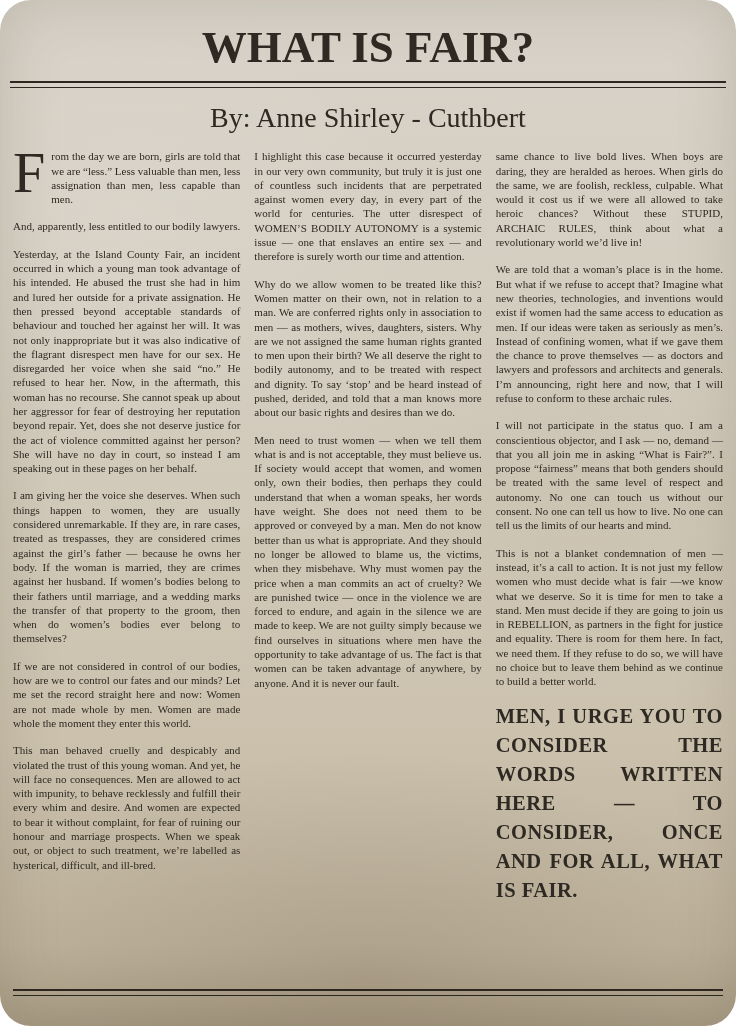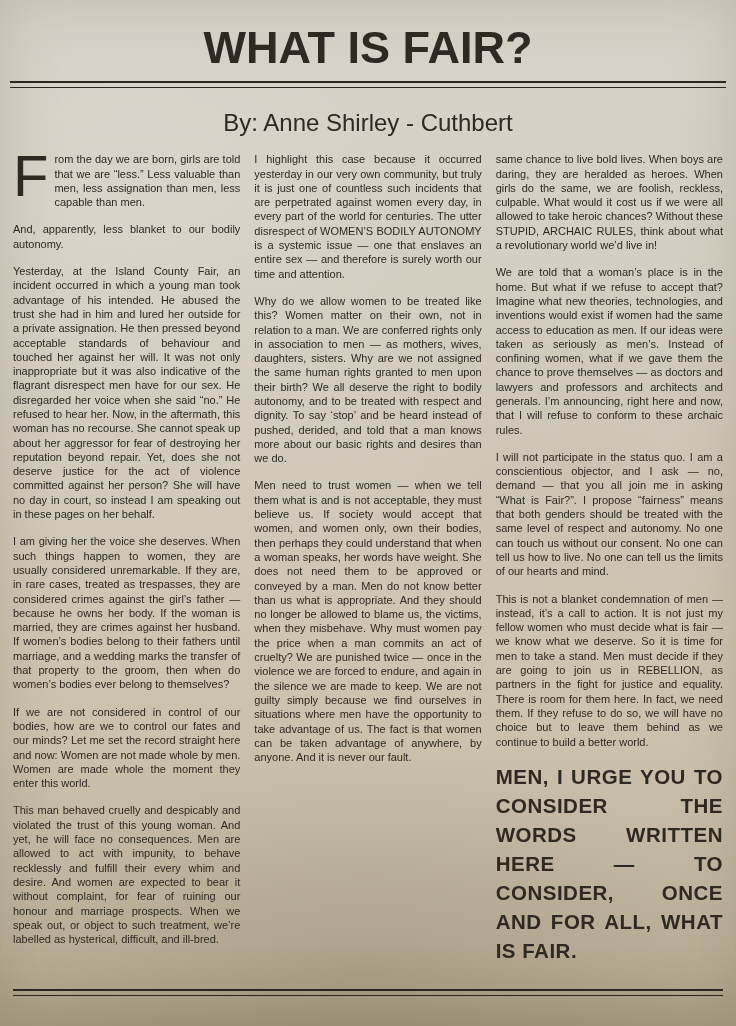--- a/index.html
+++ b/index.html
@@ -2,47 +2,48 @@
 <html><head>
 <meta charset="utf-8">
 <style>
   html,body{margin:0;padding:0;}
   .page{
     position:relative;
     width:736px;height:1026px;
     margin:0 auto;
     overflow:hidden;
     color:#2e2922;
-    font-family:Liberation Sans, sans-serif;
+    font-family:Liberation Serif, serif;
     background:
       radial-gradient(ellipse 420px 300px at 18% 22%, rgba(255,255,255,0.10), rgba(255,255,255,0) 70%),
       radial-gradient(ellipse 380px 280px at 80% 45%, rgba(136,116,88,0.08), rgba(136,116,88,0) 70%),
       radial-gradient(ellipse 500px 300px at 50% 95%, rgba(90,74,52,0.14), rgba(90,74,52,0) 75%),
       linear-gradient(180deg,#d8d3c9 0%,#d3ccbe 40%,#cbc1ad 72%,#bcb09a 92%,#ac9f88 100%);
     box-shadow:inset 0 0 60px rgba(80,65,45,0.18);
+    border-radius:31px;
   }
   .masthead{padding-top:18px;}
   .title{
     text-align:center;
     font-size:45px;
     font-weight:bold;
     letter-spacing:0px;
     line-height:1.05;
     margin:6px 40px 0 40px;
   }
   .rule-double{
     height:4px;
     border-top:2px solid #2b261f;
     border-bottom:1px solid #2b261f;
   }
   .title-rule{margin:10px 10px 0 10px;}
   .byline{
     text-align:center;
-    font-size:24px;
-    margin-top:21px;
+    font-size:28px;
+    margin-top:14px;
   }
   .columns{
     display:flex;
     gap:14px;
     padding:15px 13px 0 13px;
     height:828px;
     overflow:hidden;
   }
   .col{
     flex:1 1 0;
@@ -90,21 +91,21 @@
   <div class="masthead">
     <div class="title">WHAT IS FAIR?</div>
     <div class="rule-double title-rule"></div>
     <div class="byline">By: Anne Shirley - Cuthbert</div>
   </div>
 
   <div class="columns">
 
     <div class="col">
       <p><span class="dropcap">F</span><span>rom the day we are born, girls are told that we are “less.” Less valuable than men, less assignation than men, less capable than men.</span></p>
-      <p>And, apparently, less blanket to our bodily autonomy.</p>
+      <p>And, apparently, less entitled to our bodily lawyers.</p>
       <p>Yesterday, at the Island County Fair, an incident occurred in which a young man took advantage of his intended. He abused the trust she had in him and lured her outside for a private assignation. He then pressed beyond acceptable standards of behaviour and touched her against her will. It was not only inappropriate but it was also indicative of the flagrant disrespect men have for our sex. He disregarded her voice when she said “no.” He refused to hear her. Now, in the aftermath, this woman has no recourse. She cannot speak up about her aggressor for fear of destroying her reputation beyond repair. Yet, does she not deserve justice for the act of violence committed against her person? She will have no day in court, so instead I am speaking out in these pages on her behalf.</p>
       <p>I am giving her the voice she deserves. When such things happen to women, they are usually considered unremarkable. If they are, in rare cases, treated as trespasses, they are considered crimes against the girl’s father — because he owns her body. If the woman is married, they are crimes against her husband. If women’s bodies belong to their fathers until marriage, and a wedding marks the transfer of that property to the groom, then when do women’s bodies ever belong to themselves?</p>
       <p>If we are not considered in control of our bodies, how are we to control our fates and our minds? Let me set the record straight here and now: Women are not made whole by men. Women are made whole the moment they enter this world.</p>
       <p>This man behaved cruelly and despicably and violated the trust of this young woman. And yet, he will face no consequences. Men are allowed to act with impunity, to behave recklessly and fulfill their every whim and desire. And women are expected to bear it without complaint, for fear of ruining our honour and marriage prospects. When we speak out, or object to such treatment, we’re labelled as hysterical, difficult, and ill-bred.</p>
     </div>
 
     <div class="col">
       <p>I highlight this case because it occurred yesterday in our very own community, but truly it is just one of countless such incidents that are perpetrated against women every day, in every part of the world for centuries. The utter disrespect of WOMEN’S BODILY AUTONOMY is a systemic issue — one that enslaves an entire sex — and therefore is surely worth our time and attention.</p>
       <p>Why do we allow women to be treated like this? Women matter on their own, not in relation to a man. We are conferred rights only in association to men — as mothers, wives, daughters, sisters. Why are we not assigned the same human rights granted to men upon their birth? We all deserve the right to bodily autonomy, and to be treated with respect and dignity. To say ‘stop’ and be heard instead of pushed, derided, and told that a man knows more about our basic rights and desires than we do.</p>
       <p>Men need to trust women — when we tell them what is and is not acceptable, they must believe us. If society would accept that women, and women only, own their bodies, then perhaps they could understand that when a woman speaks, her words have weight. She does not need them to be approved or conveyed by a man. Men do not know better than us what is appropriate. And they should no longer be allowed to blame us, the victims, when they misbehave. Why must women pay the price when a man commits an act of cruelty? We are punished twice — once in the violence we are forced to endure, and again in the silence we are made to keep. We are not guilty simply because we find ourselves in situations where men have the opportunity to take advantage of us. The fact is that women can be taken advantage of anywhere, by anyone. And it is never our fault.</p>

